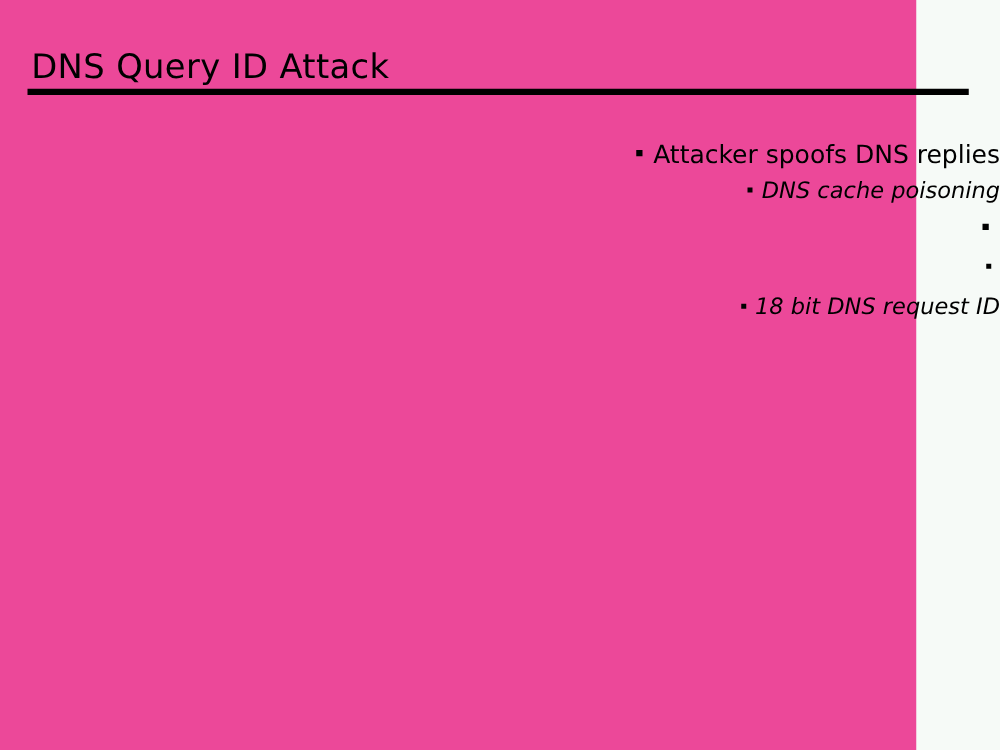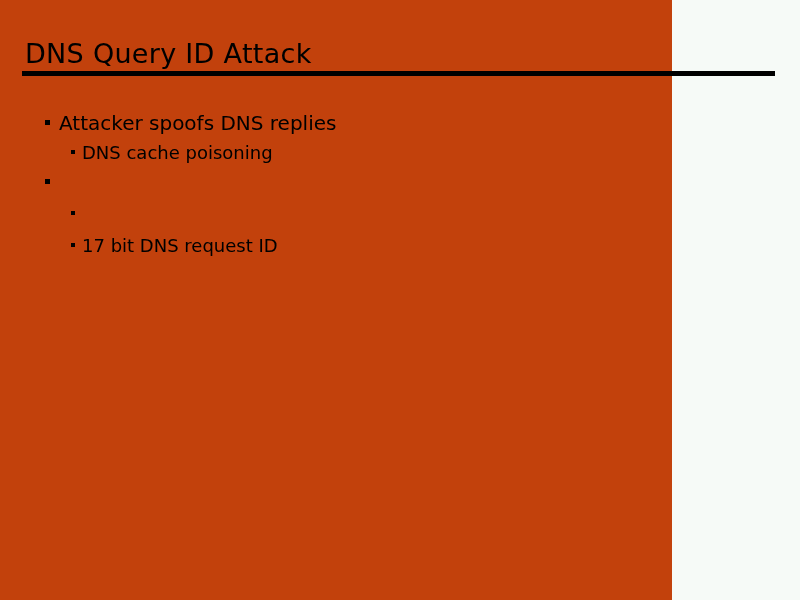--- a/index.html
+++ b/index.html
@@ -8,23 +8,23 @@
   }
   body {
     width: 800px;
     height: 600px;
     background: #f6faf7;
     font-family: "DejaVu Sans", sans-serif;
     overflow: hidden;
   }
   .slide {
     position: relative;
-    width: 672px;
+    width: 733px;
     height: 600px;
-    background: #c2410c;
+    background: #ec4899;
   }
 
   
   .slide-title {
     position: absolute;
     left: 25px;
     top: 37px;
     font-family: "DejaVu Sans", sans-serif;
     font-size: 27px;
     line-height: 34px;
@@ -40,32 +40,34 @@
     height: 5px;
     background: #000000;
   }
 
   
   .body-list {
     position: absolute;
     left: 0;
     top: 110px;
     width: 800px;
+    text-align: right;
   }
   .bullet-row {
     position: relative;
     display: block;
     height: 31px;
     white-space: nowrap;
   }
   .bullet-row.level-1 {
     padding-left: 45px;
   }
   .bullet-row.level-2 {
     padding-left: 71px;
+    font-style: italic;
   }
   .bullet-marker {
     display: inline-block;
     vertical-align: middle;
     background: #000000;
   }
   .level-1 .bullet-marker {
     width: 5px;
     height: 5px;
     margin-right: 9px;
@@ -113,17 +115,17 @@
 
     <div class="bullet-row level-1">
       <span class="bullet-marker"></span>
     </div>
 
     <div class="bullet-row level-2">
       <span class="bullet-marker"></span>
     </div>
 
     <div class="bullet-row level-2">
-      <span class="bullet-marker"></span><span class="bullet-text">17 bit DNS request ID</span>
+      <span class="bullet-marker"></span><span class="bullet-text">18 bit DNS request ID</span>
     </div>
 
   </div>
 </div>
 
 </body></html>

